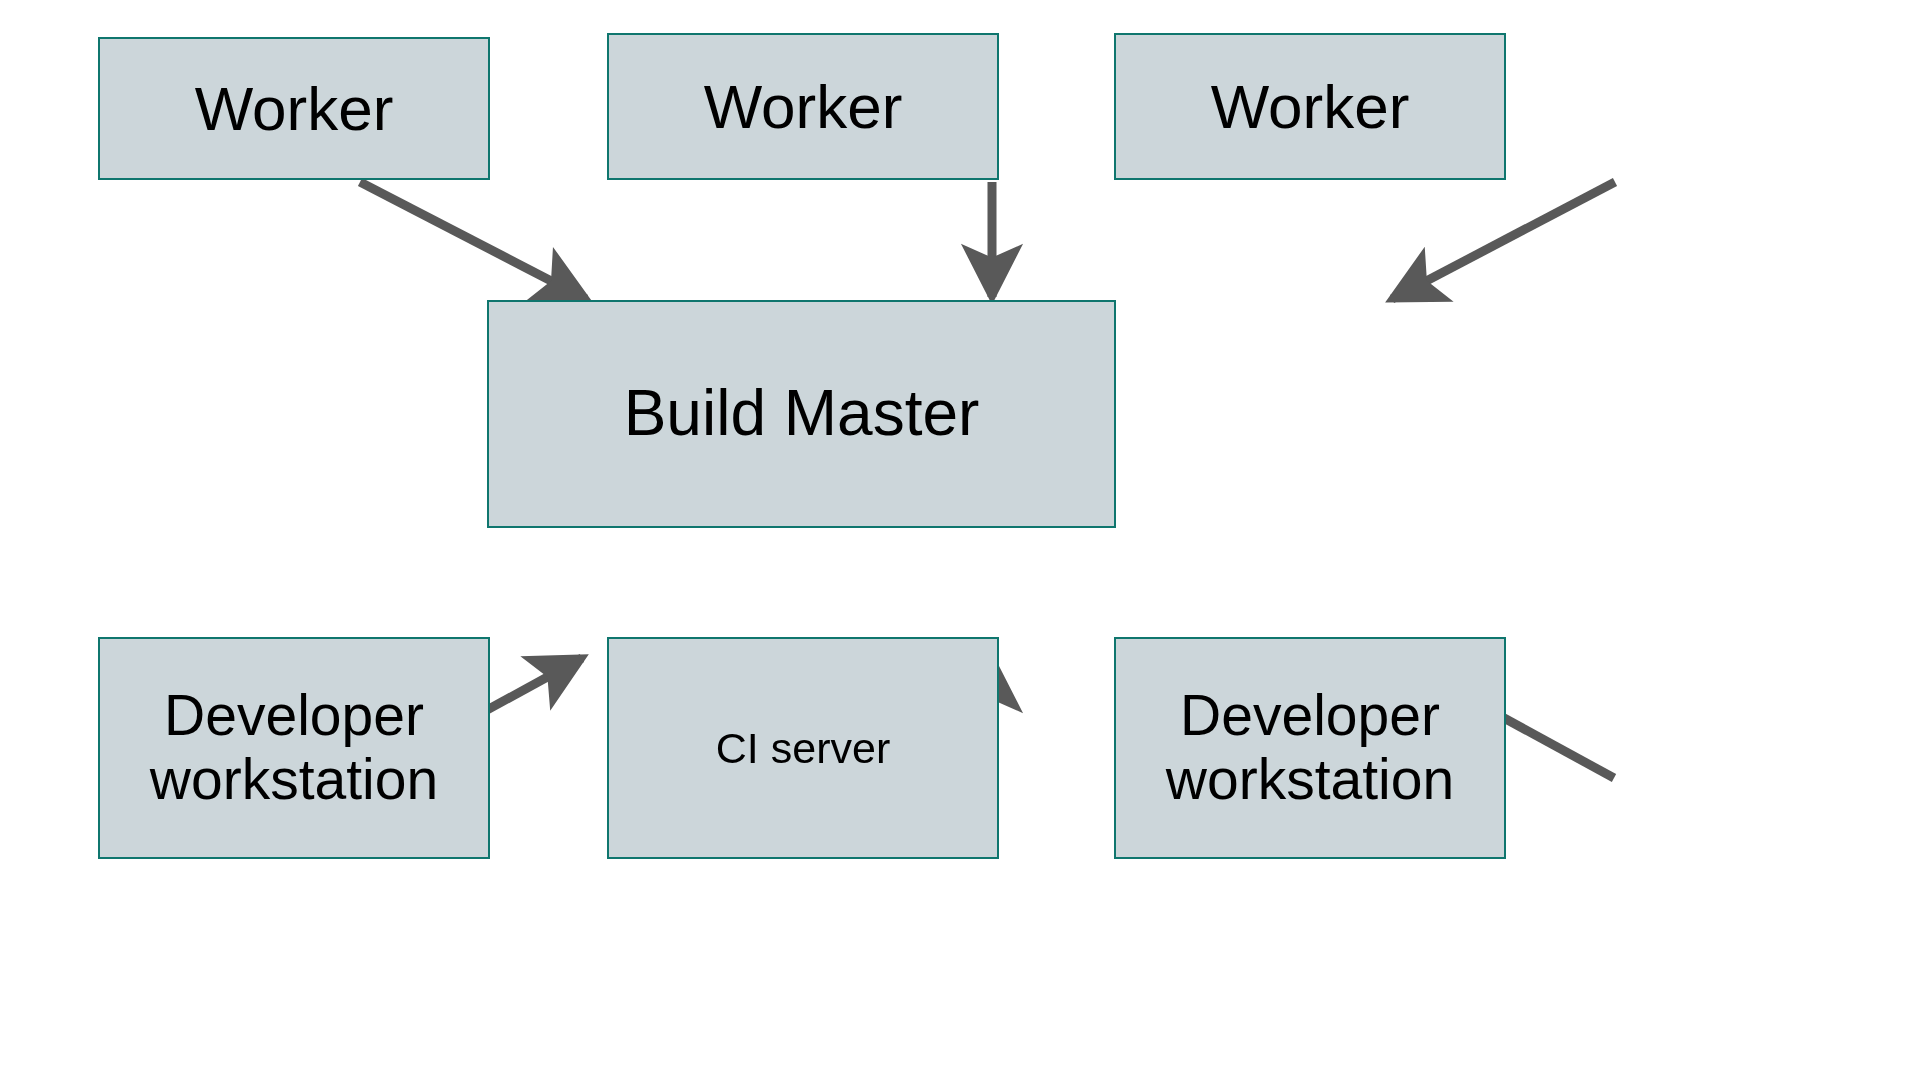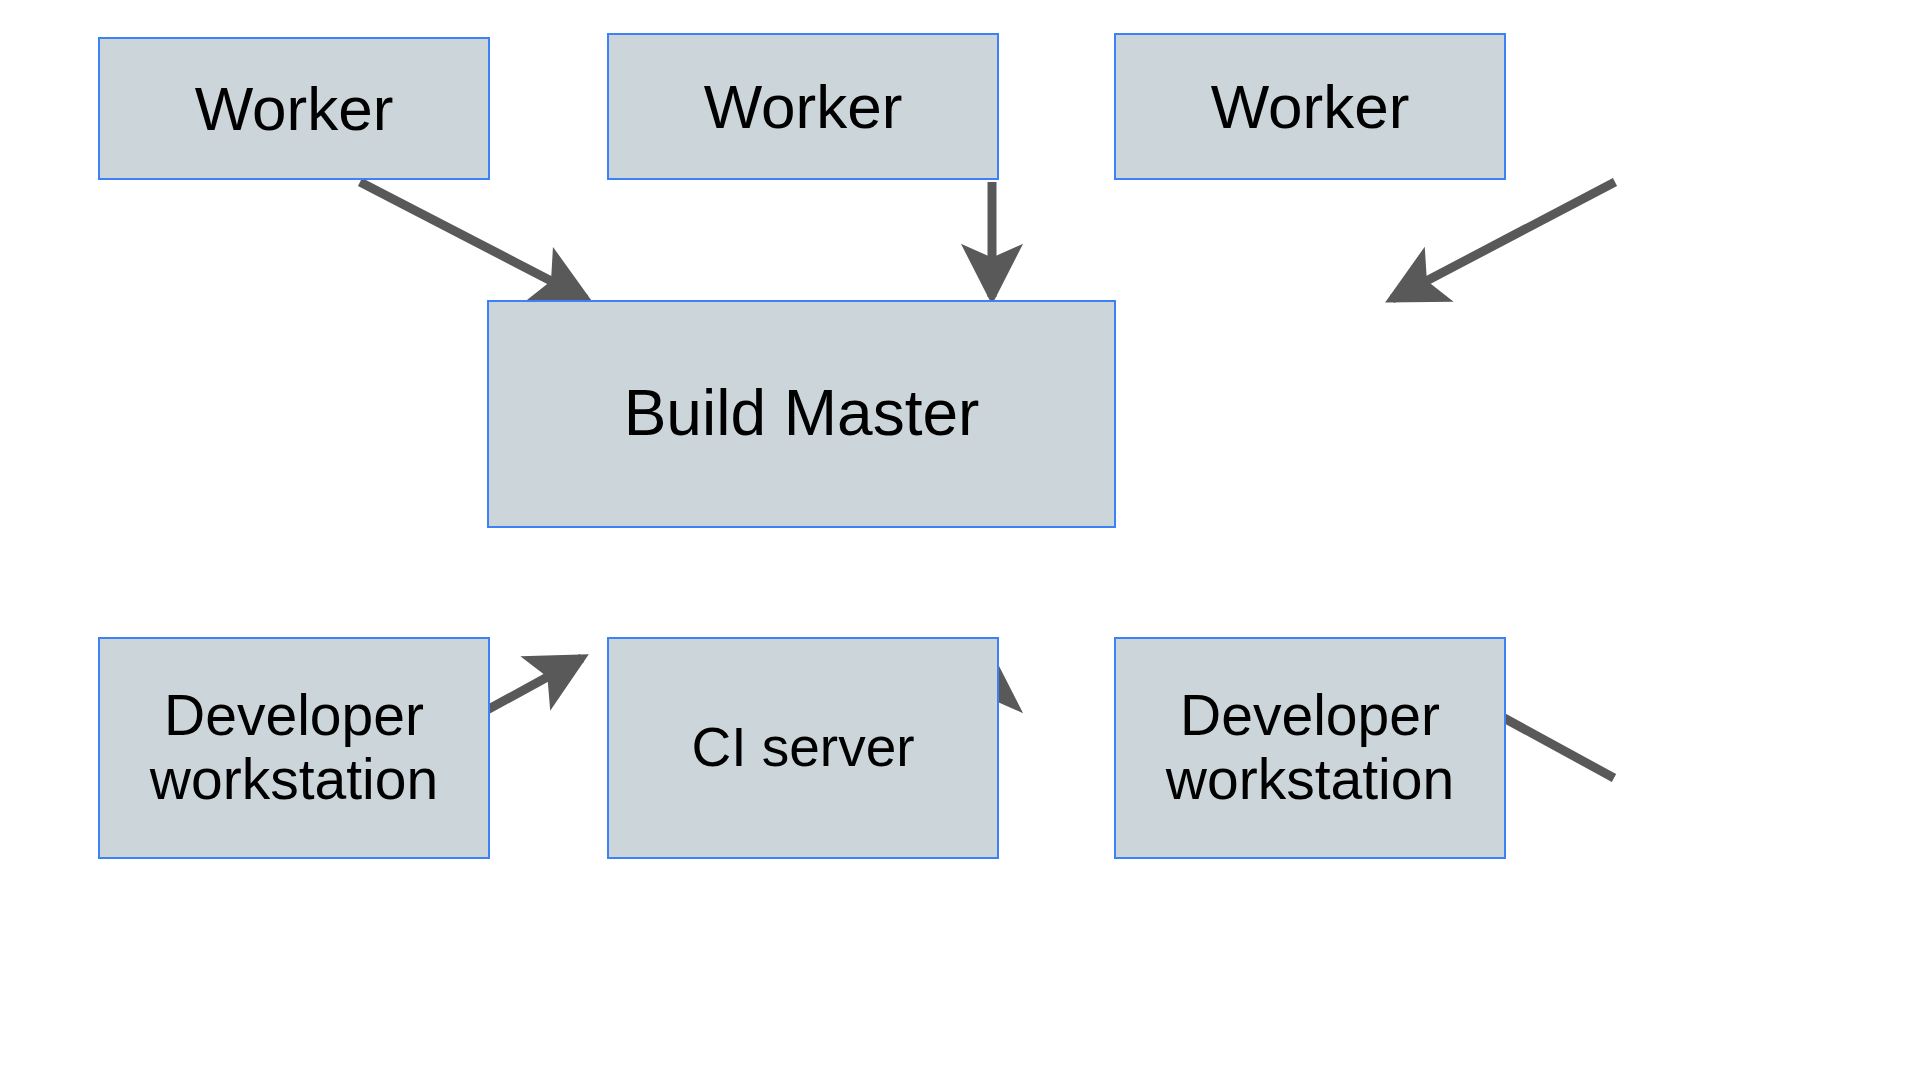--- a/index.html
+++ b/index.html
@@ -22,21 +22,21 @@
     left: 0;
     top: 0;
     width: 1910px;
     height: 1090px;
     pointer-events: none;
   }
   .node {
     position: absolute;
     box-sizing: border-box;
     background: #ccd6da;
-    border: 2px solid #3b82f6;
+    border: 2px solid #0f766e;
     display: flex;
     align-items: center;
     justify-content: center;
     text-align: center;
     color: #000000;
     line-height: 1.12;
     white-space: pre-line;
     z-index: 2;
   }
   .node-label {
@@ -44,21 +44,21 @@
     width: 100%;
     padding: 0 6px;
     box-sizing: border-box;
   }
   
   .n-worker1 { left: 98px;  top: 37px;  width: 392px; height: 143px; font-size: 62px; }
   .n-worker2 { left: 607px; top: 33px;  width: 392px; height: 147px; font-size: 62px; }
   .n-worker3 { left: 1114px;top: 33px;  width: 392px; height: 147px; font-size: 62px; }
   .n-master  { left: 487px; top: 300px; width: 629px; height: 228px; font-size: 64px; }
   .n-devws1  { left: 98px;  top: 637px; width: 392px; height: 222px; font-size: 57px; }
-  .n-ci      { left: 607px; top: 637px; width: 392px; height: 222px; font-size: 55px; }
+  .n-ci      { left: 607px; top: 637px; width: 392px; height: 222px; font-size: 43px; }
   .n-devws2  { left: 1114px;top: 637px; width: 392px; height: 222px; font-size: 57px; }
 </style>
 </head>
 <body>
 
 <div id="canvas">
 
   <svg id="edge-layer" viewBox="0 0 1910 1090" width="1910" height="1090" xmlns="http://www.w3.org/2000/svg">
     <defs>
       <marker id="arrow" viewBox="0 0 12 12" refX="10.2" refY="6" markerWidth="7.4" markerHeight="7.4" orient="auto-start-reverse" markerUnits="strokeWidth">

